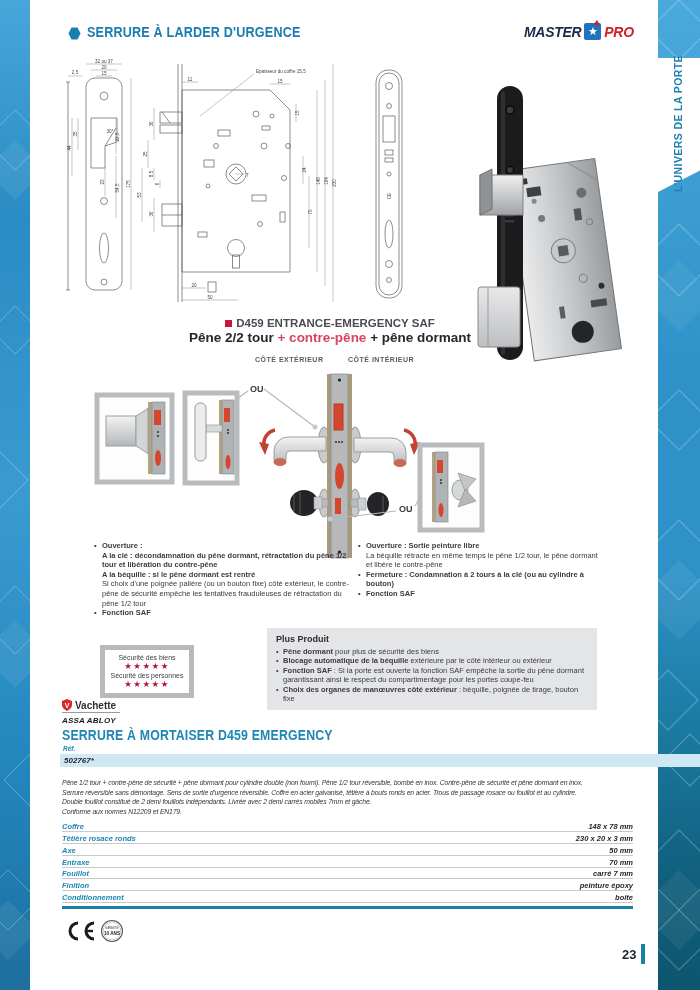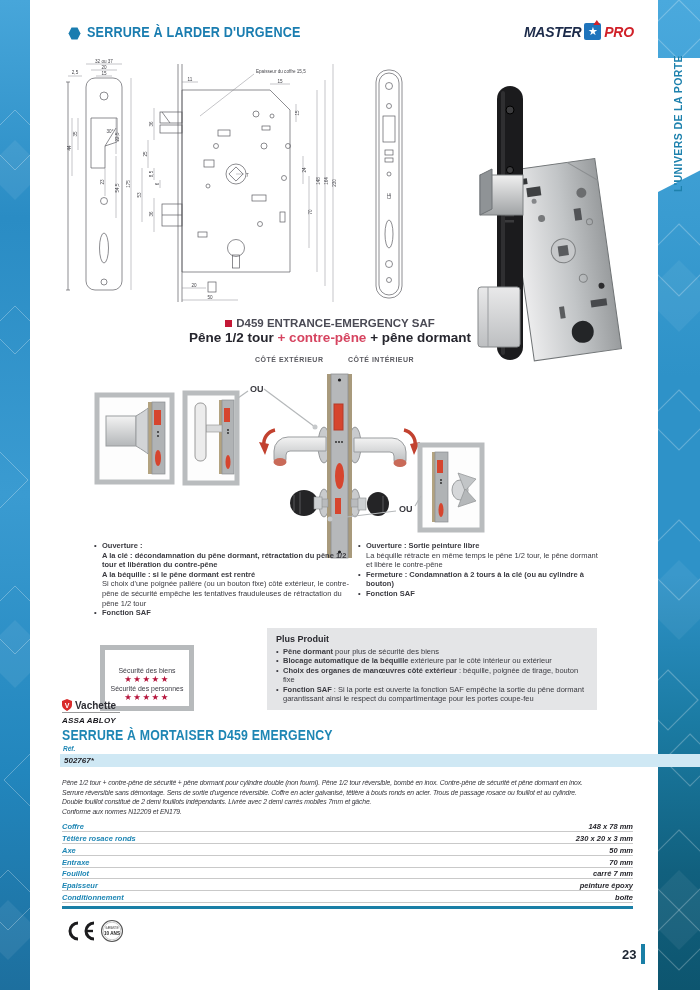--- a/index.html
+++ b/index.html
@@ -33,21 +33,21 @@
   .subtitle .red{color:#d64460;}
   .cote{font-size:7px;color:#5a5a60;letter-spacing:.5px;font-weight:600;}
   
   .feat{font-size:7.5px;color:#3a3a40;line-height:9.6px;}
   .fi{position:relative;padding-left:8px;font-weight:700;}
   .fi:before{content:"•";position:absolute;left:0;top:0;}
   .fsub{padding-left:8px;}
   .fsub.b{font-weight:700;}
   
   .secbox{left:100px;top:645px;width:84px;height:40px;background:#fff;border:5px solid #b7babc;
-    text-align:center;padding-top:16px;}
+    text-align:center;padding-top:3px;}
   .secline{font-size:7.3px;color:#3c3c44;transform:scaleX(.95);transform-origin:center;}
   .stars{font-size:8.5px;color:#b5123a;letter-spacing:1.5px;line-height:9px;}
   
   .plusbox{left:267px;top:628px;width:312px;background:#e4e5e7;padding:6px 9px 7px 9px;}
   .plusbox .pt{font-size:9px;font-weight:800;color:#2b2b31;margin-bottom:3px;}
   .plusbox .pi{position:relative;padding-left:7px;font-size:7.5px;color:#3a3a40;line-height:9.4px;}
   .plusbox .pi:before{content:"•";position:absolute;left:0;top:0;}
   .plusbox b{font-weight:800;}
   
   .vach{left:62px;top:699px;display:flex;align-items:center;gap:3px;font-size:10px;font-weight:700;color:#2e2e34;}
@@ -308,21 +308,21 @@
     </g>
     <g>
       <rect x="26" y="221" width="42" height="60" rx="3" fill="url(#gBolt)" stroke="#85888a"></rect>
       <line x1="36" y1="221" x2="36" y2="281" stroke="#9a9da0"></line>
     </g>
   </svg>
 
   <div class="abs d459">
     <span class="sq"></span><span>D459 ENTRANCE-EMERGENCY SAF</span>
   </div>
-  <div class="abs subtitle"><span>Pêne 1/2 tour </span><span class="red">+ contre-pêne</span><span> + pêne dormant</span></div>
+  <div class="abs subtitle"><span>Pêne 2/2 tour </span><span class="red">+ contre-pêne</span><span> + pêne dormant</span></div>
   <div class="abs cote" style="left:255px;top:356px;">CÔTÉ EXTÉRIEUR</div>
   <div class="abs cote" style="left:348px;top:356px;">CÔTÉ INTÉRIEUR</div>
 
   <svg class="abs" style="left:88px;top:370px;" width="404" height="196" viewBox="0 0 404 196">
     <defs>
       <linearGradient id="gLev" x1="0" y1="0" x2="0" y2="1">
         <stop offset="0" stop-color="#f3f3f3"></stop>
           <stop offset="1" stop-color="#b4b7b9"></stop>
       </linearGradient>
     </defs>
@@ -440,22 +440,22 @@
     <div class="secline">Sécurité des biens</div>
     <div class="stars">★★★★★</div>
     <div class="secline">Sécurité des personnes</div>
     <div class="stars">★★★★★</div>
   </div>
 
   <div class="abs plusbox">
     <div class="pt">Plus Produit</div>
     <div class="pi"><b>Pêne dormant</b><span> pour plus de sécurité des biens</span></div>
     <div class="pi"><b>Blocage automatique de la béquille</b><span> extérieure par le côté intérieur ou extérieur</span></div>
+    <div class="pi"><b>Fonction SAF</b><span> : Si la porte est ouverte la fonction SAF empêche la sortie du pêne dormant garantissant ainsi le respect du compartimentage pour les portes coupe-feu</span></div>
     <div class="pi"><b>Choix des organes de manœuvres côté extérieur</b><span> : béquille, poignée de tirage, bouton fixe</span></div>
-    <div class="pi"><b>Fonction SAF</b><span> : Si la porte est ouverte la fonction SAF empêche la sortie du pêne dormant garantissant ainsi le respect du compartimentage pour les portes coupe-feu</span></div>
   </div>
 
   <div class="abs vach">
     <svg width="10" height="12" viewBox="0 0 10 12">
       <path d="M5,0 L10,2 V6 C10,9.5 5,12 5,12 C5,12 0,9.5 0,6 V2 Z" fill="#d92b2b"></path>
       <text x="5" y="8.5" text-anchor="middle" font-size="7" font-weight="bold" fill="#fff">V</text>
     </svg>
     <span>Vachette</span>
   </div>
   <div class="abs vach-line"></div>
@@ -488,21 +488,21 @@
       </div>
     <div class="srow">
         <span class="sl">Entraxe</span>
         <span class="sv">70 mm</span>
       </div>
     <div class="srow">
         <span class="sl">Fouillot</span>
         <span class="sv">carré 7 mm</span>
       </div>
     <div class="srow">
-        <span class="sl">Epaisseur</span>
+        <span class="sl">Finition</span>
         <span class="sv">peinture époxy</span>
       </div>
     <div class="srow">
         <span class="sl">Conditionnement</span>
         <span class="sv">boîte</span>
       </div>
   </div>
   <div class="abs rule"></div>
 
   <svg class="abs" style="left:62px;top:918px;" width="66" height="28" viewBox="0 0 66 28">

